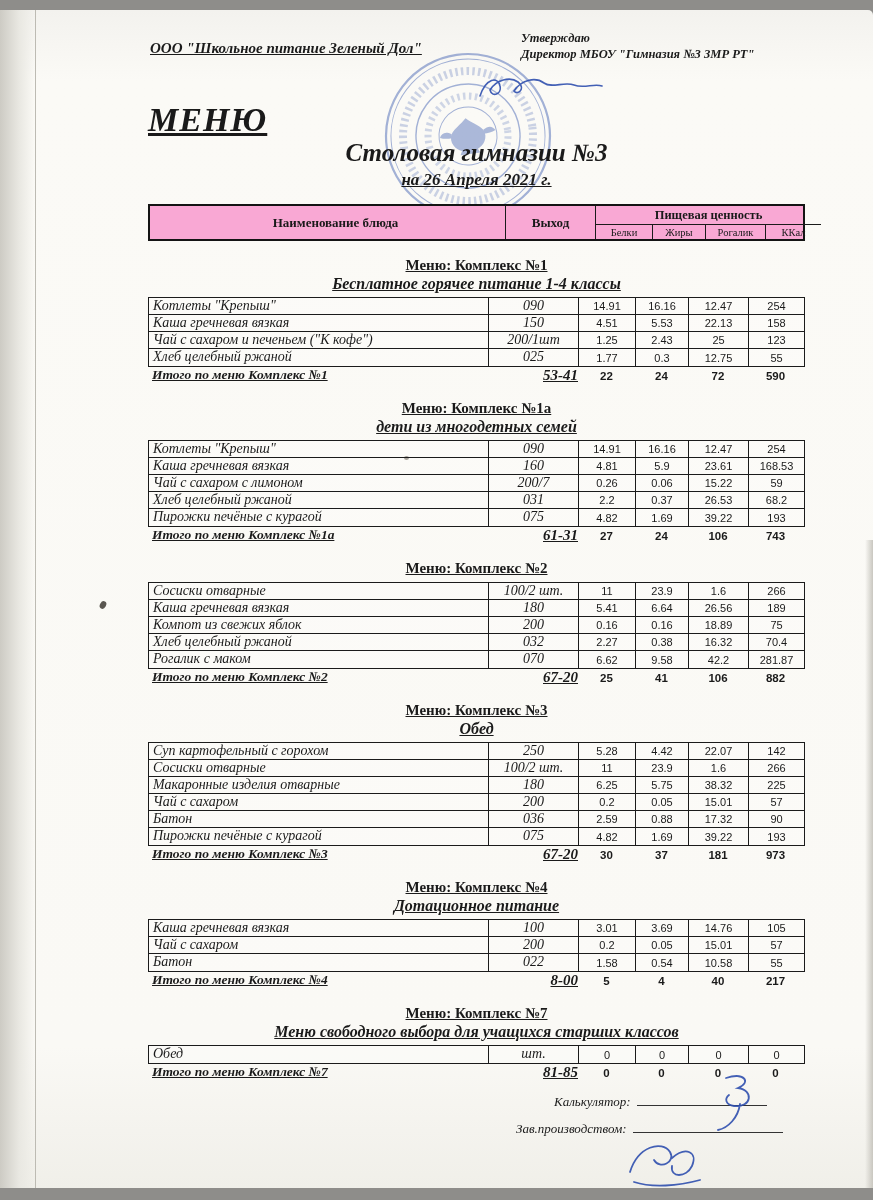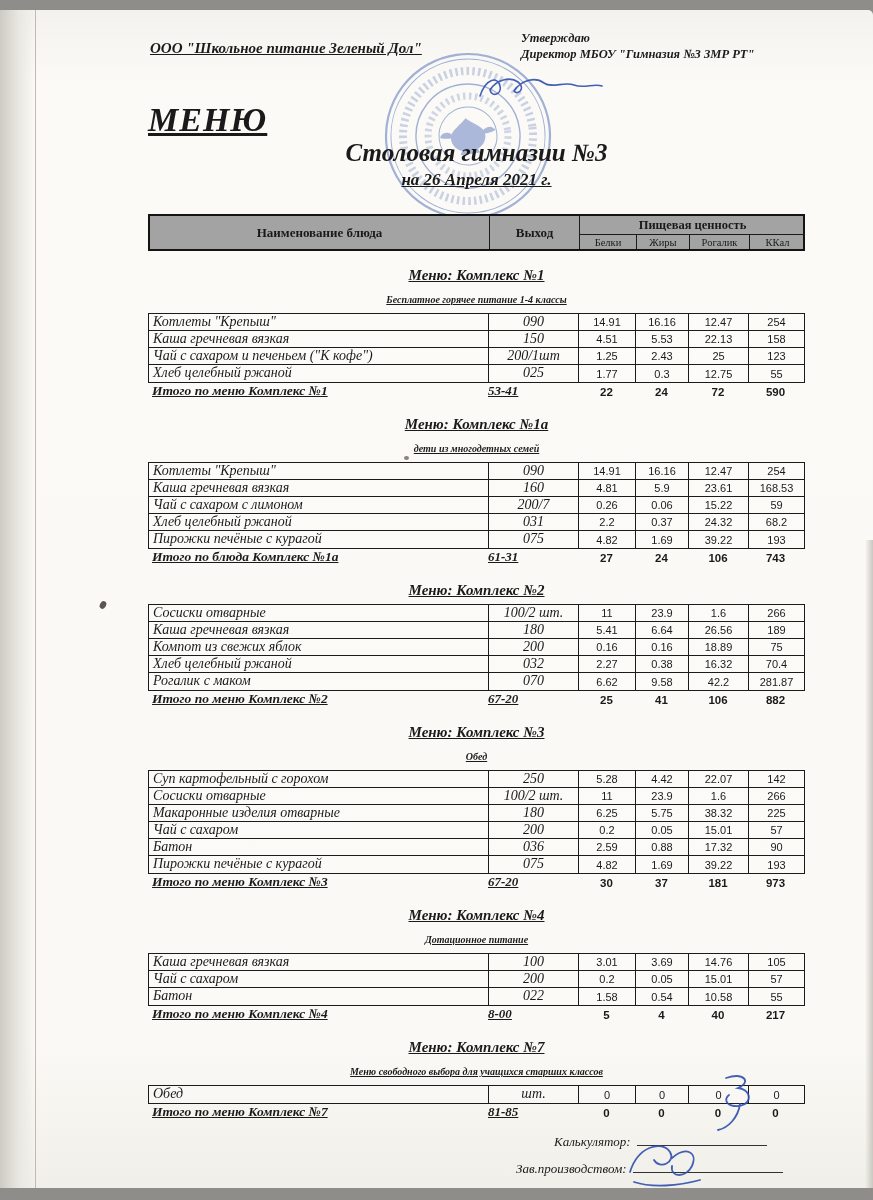--- a/index.html
+++ b/index.html
@@ -42,56 +42,56 @@
   .title {
     text-align:left; font-size:34px; font-weight:bold; font-style:italic;
     text-decoration:underline; letter-spacing:1px; margin-top:2px; line-height:40px;
     position:relative; z-index:2;
   }
   .subtitle1 { text-align:center; font-size:25px; font-weight:bold; font-style:italic; line-height:26px; position:relative; z-index:2; }
   .subtitle2 { text-align:center; font-size:17px; font-weight:bold; font-style:italic; text-decoration:underline; margin-top:2px; line-height:24px; position:relative; z-index:2; }
 
   
   .head-tbl {
-    margin-top:22px;
+    margin-top:12px;
     display:grid;
     grid-template-columns:340px 90px 57px 53px 60px 55px;
     grid-template-rows:19px 14px;
     border:2px solid #141414;
-    background:#a3a3a3;
-    position:relative; z-index:2;
+    background:#f9a8d4;
+    position:relative; z-index:2;padding-left:16px;
   }
   .hcell { display:flex; align-items:center; justify-content:center; font-weight:bold; }
   .hname { grid-row:1/3; grid-column:1; font-size:13px; border-right:1px solid #1b1b1b; }
   .hout  { grid-row:1/3; grid-column:2; font-size:13px; border-right:1px solid #1b1b1b; }
   .hnut  { grid-column:3/7; font-size:12.5px; border-bottom:1px solid #1b1b1b; }
   .hsub  { font-size:10.5px; font-weight:normal; border-right:1px solid #1b1b1b; }
   .hsub.last { border-right:none; }
 
   .section { position:relative; z-index:2; }
-  .sec-title { margin-top:14px; text-align:center; font-size:15px; font-weight:bold; font-style:italic; text-decoration:underline; line-height:20px; }
-  .sec-sub   { margin-top:6px; text-align:center; font-size:10px; font-weight:bold; font-style:italic; text-decoration:underline; line-height:18px; }
+  .sec-title { margin-top:14px; text-align:center; font-size:15px; font-weight:bold; text-decoration:underline; line-height:20px; }
+  .sec-sub   { text-align:center; font-size:16px; font-weight:bold; font-style:italic; text-decoration:underline; line-height:18px; }
   .tbl {
     margin-top:4px;
     display:grid;
     grid-template-columns:340px 90px 57px 53px 60px 55px;
     grid-auto-rows:17px;
     border:1.5px solid #1b1b1b;
     background:rgba(255,255,255,0.25);
   }
   .cell { border-right:1px solid #1b1b1b; border-bottom:1px solid #1b1b1b; overflow:hidden; white-space:nowrap; }
   .cell.last { border-right:none; }
   .cell.lastrow { border-bottom:none; }
   .cell.name { font-style:italic; font-size:14px; line-height:16px; padding-left:4px; }
   .cell.out  { font-style:italic; font-size:14px; line-height:16px; text-align:center; }
   .cell.num  { font-family:"Liberation Sans",sans-serif; font-size:11px; display:flex; align-items:center; justify-content:center; }
 
   .total-row { display:grid; grid-template-columns:340px 90px 57px 53px 60px 55px; grid-auto-rows:17px; }
   .total-row .tname { font-weight:bold; font-style:italic; font-size:13.5px; line-height:16px; padding-left:4px; text-decoration:underline; white-space:nowrap; overflow:hidden; }
-  .total-row .tout  { font-weight:bold; font-style:italic; font-size:13px; line-height:16px; text-align:left; text-decoration:underline; }
+  .total-row .tout  { font-weight:bold; font-style:italic; font-size:15px; line-height:16px; text-align:right; text-decoration:underline; }
   .total-row .tnum  { font-family:"Liberation Sans",sans-serif; font-weight:bold; font-size:11.5px; display:flex; align-items:center; justify-content:center; }
 
   
   .footer { margin-top:12px; padding-left:368px; font-style:italic; font-size:13px; position:relative; z-index:2; }
   .f-line { margin-bottom:9px; line-height:18px; }
   .f-line.second { padding-left:38px; }
   .f-underline { display:inline-block; border-bottom:1.2px solid #333; height:12px; margin-left:6px; }
   .u1 { width:150px; }
   .u2 { width:130px; }
 
@@ -227,31 +227,31 @@
           <div class="cell name">Чай с сахаром с лимоном</div>
           <div class="cell out">200/7</div>
           <div class="cell num">0.26</div>
           <div class="cell num">0.06</div>
           <div class="cell num">15.22</div>
           <div class="cell num last">59</div>
           <div class="cell name">Хлеб  целебный ржаной</div>
           <div class="cell out">031</div>
           <div class="cell num">2.2</div>
           <div class="cell num">0.37</div>
-          <div class="cell num">24.32</div>
+          <div class="cell num">26.53</div>
           <div class="cell num last">68.2</div>
           <div class="cell name lastrow">Пирожки печёные с курагой</div>
           <div class="cell out lastrow">075</div>
           <div class="cell num lastrow">4.82</div>
           <div class="cell num lastrow">1.69</div>
           <div class="cell num lastrow">39.22</div>
           <div class="cell num last lastrow">193</div>
         </div>
         <div class="total-row">
-          <div class="tname">Итого по блюда Комплекс №1а</div>
+          <div class="tname">Итого по меню Комплекс №1а</div>
           <div class="tout">61-31</div>
           <div class="tnum">27</div>
           <div class="tnum">24</div>
           <div class="tnum">106</div>
           <div class="tnum">743</div>
         </div>
       </div>
       <div class="section">
         <div class="sec-title">Меню: Комплекс №2</div>
         <div class="tbl">

